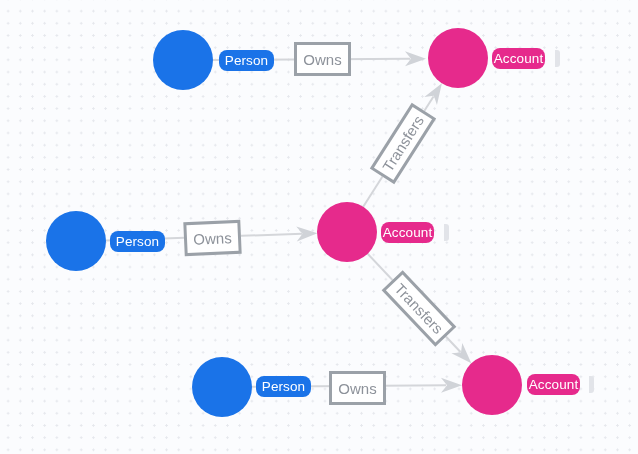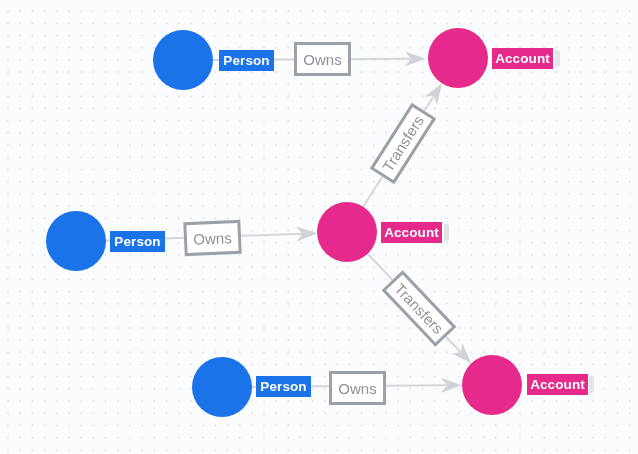--- a/index.html
+++ b/index.html
@@ -37,30 +37,30 @@
     border-radius: 50%;
   }
   .node.person { background: #1a73e8; }
   .node.account { background: #e62a8c; }
   .pill {
     position: absolute;
     height: 21px;
     display: flex;
     align-items: center;
     justify-content: center;
-    border-radius: 0;
+    border-radius: 8px;
     color: #ffffff;
     font-size: 13.5px;
-    font-weight: 700;
+    font-weight: 400;
     letter-spacing: 0.1px;
     white-space: nowrap;
     z-index: 3;
   }
   .pill.person { background: #1a73e8; width: 55px; }
-  .pill.account { background: #e62a8c; width: 61px; }
+  .pill.account { background: #e62a8c; width: 53px; }
   .pill-ghost {
     position: absolute;
     width: 5px;
     height: 17px;
     background: #e2e4e9;
     border-radius: 0 3px 3px 0;
     z-index: 2;
   }
   .edge-label {
     position: absolute;

